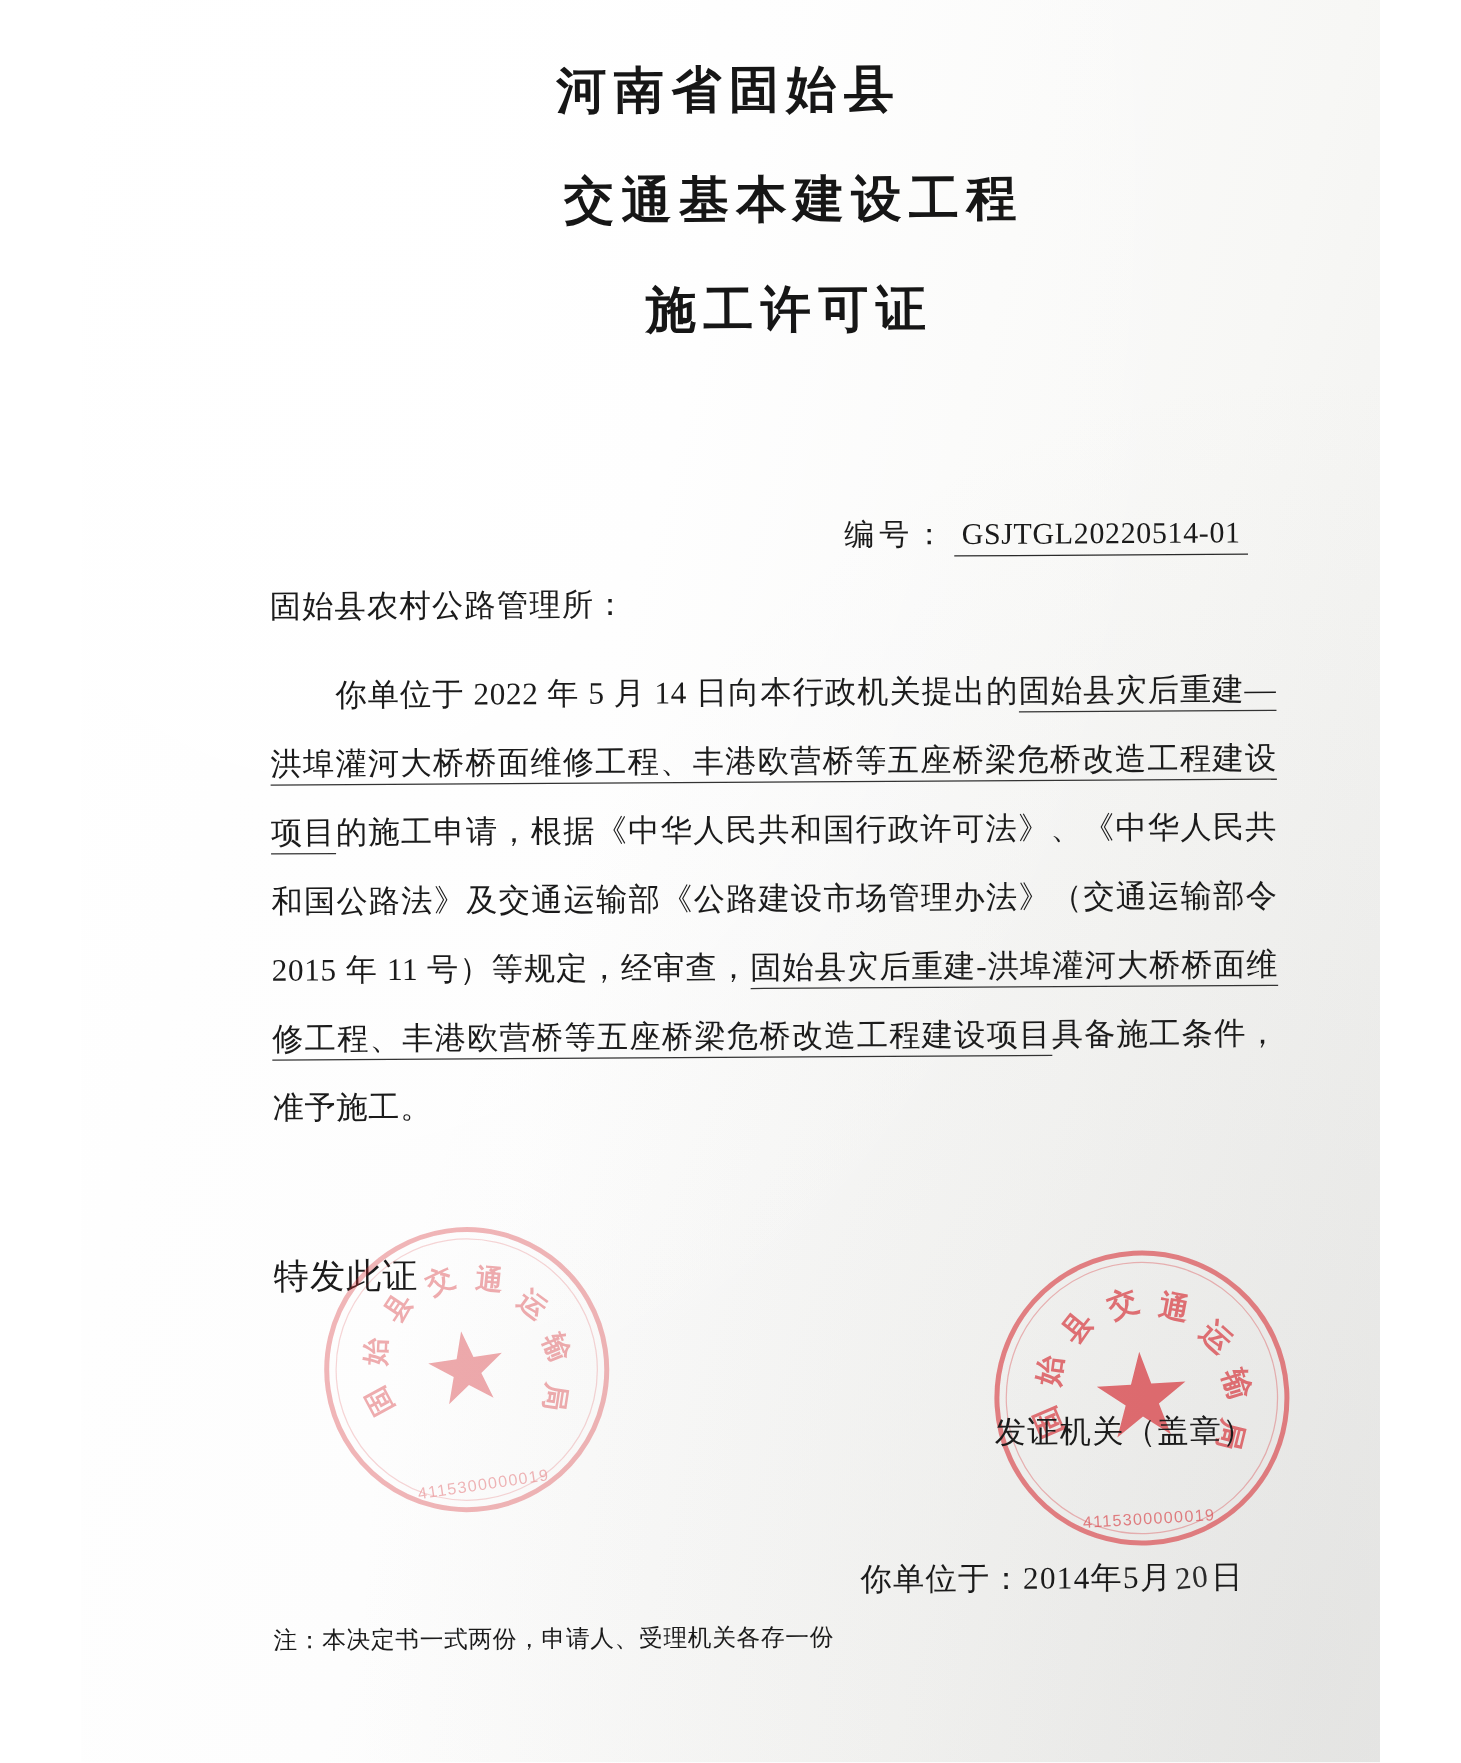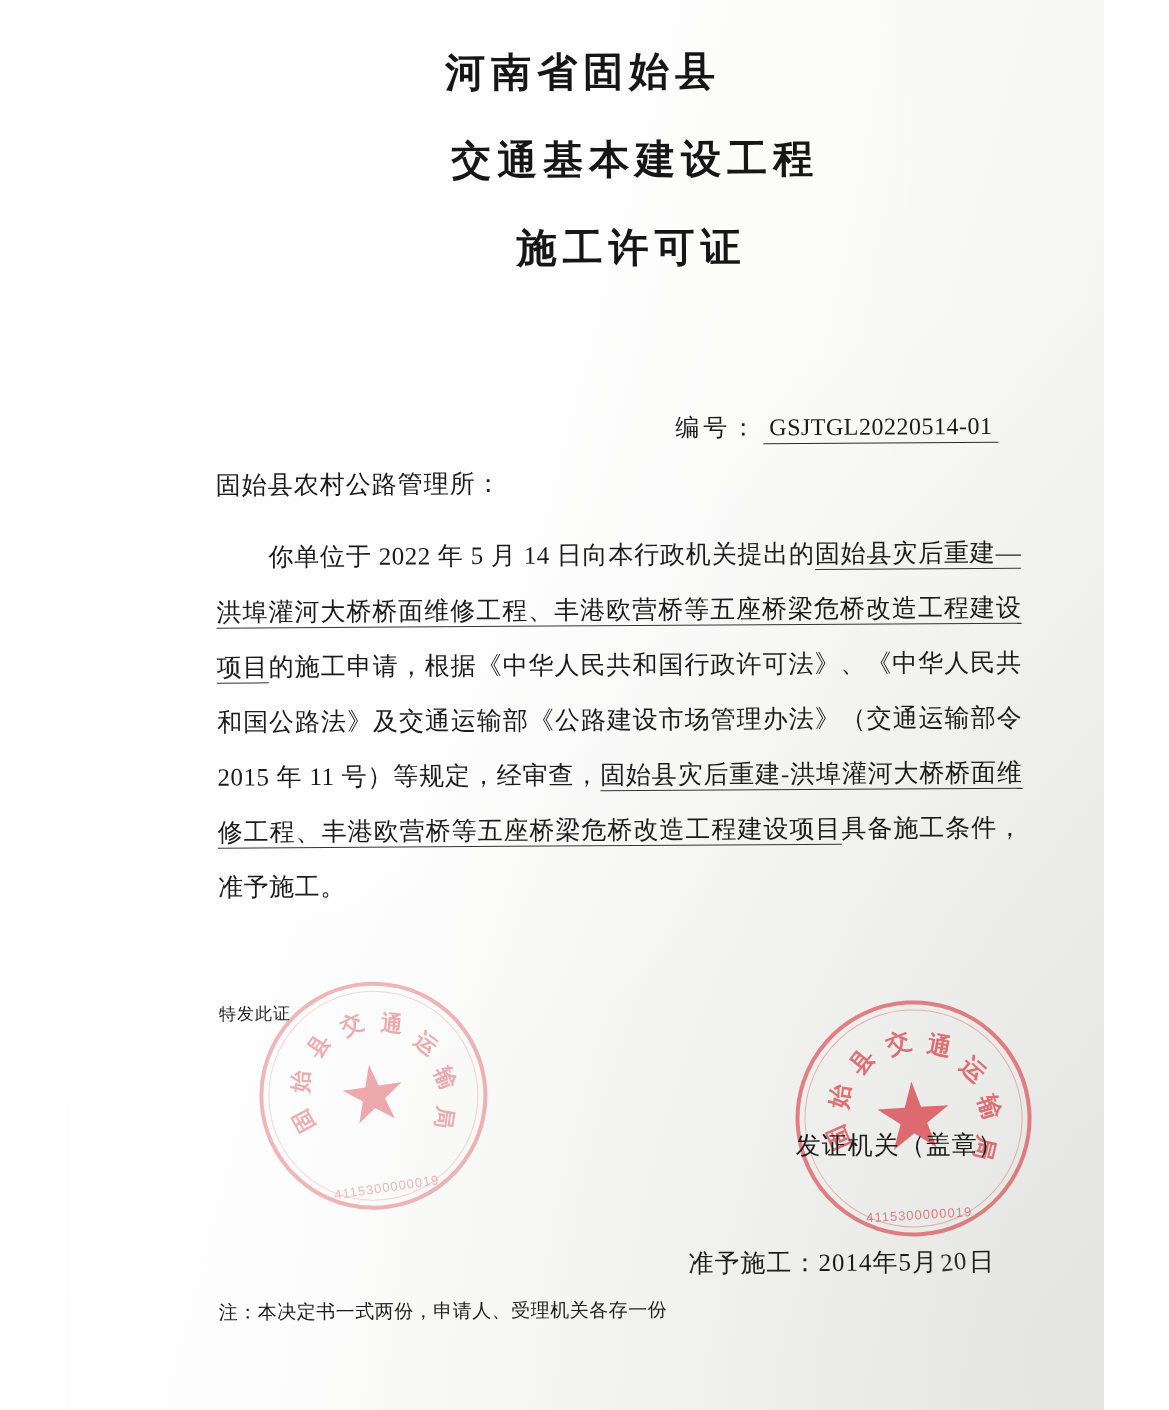--- a/index.html
+++ b/index.html
@@ -96,21 +96,21 @@
     text-justify: inter-ideograph;
     letter-spacing: 0.5px;
   }
   .indent { display: inline-block; width: 52px; }
   .u { border-bottom: 1.6px solid #333; padding-bottom: 2px; }
 
   .special-note {
     position: absolute;
     top: 1000px;
     left: 152px;
-    font-size: 17px;
+    font-size: 28px;
     letter-spacing: 1px;
   }
 
   .issuer-line {
     position: absolute;
     top: 1130px;
     left: 728px;
     font-size: 25px;
     letter-spacing: 1px;
     white-space: nowrap;
@@ -264,19 +264,19 @@
           <span style="font-size: 24px; transform: rotate(76deg) translate(0px, -92px) rotate(0deg);">输</span>
           <span style="font-size: 24px; transform: rotate(107deg) translate(0px, -92px) rotate(0deg);">局</span>
         </div>
       <div class="star"></div>
       <div class="bottom-text">4115300000019</div>
     </div>
 
     <div class="issuer-line">发证机关（盖章）</div>
 
     <div class="issue-date">
-      <span>准予施工：</span><span>2014</span><span>年</span><span>5</span><span>月</span><span class="date-day">20</span><span>日</span>
+      <span>你单位于：</span><span>2014</span><span>年</span><span>5</span><span>月</span><span class="date-day">20</span><span>日</span>
     </div>
 
     <div class="footnote">注：本决定书一式两份，申请人、受理机关各存一份</div>
 
   </div>
 </div>
 
 </body></html>

